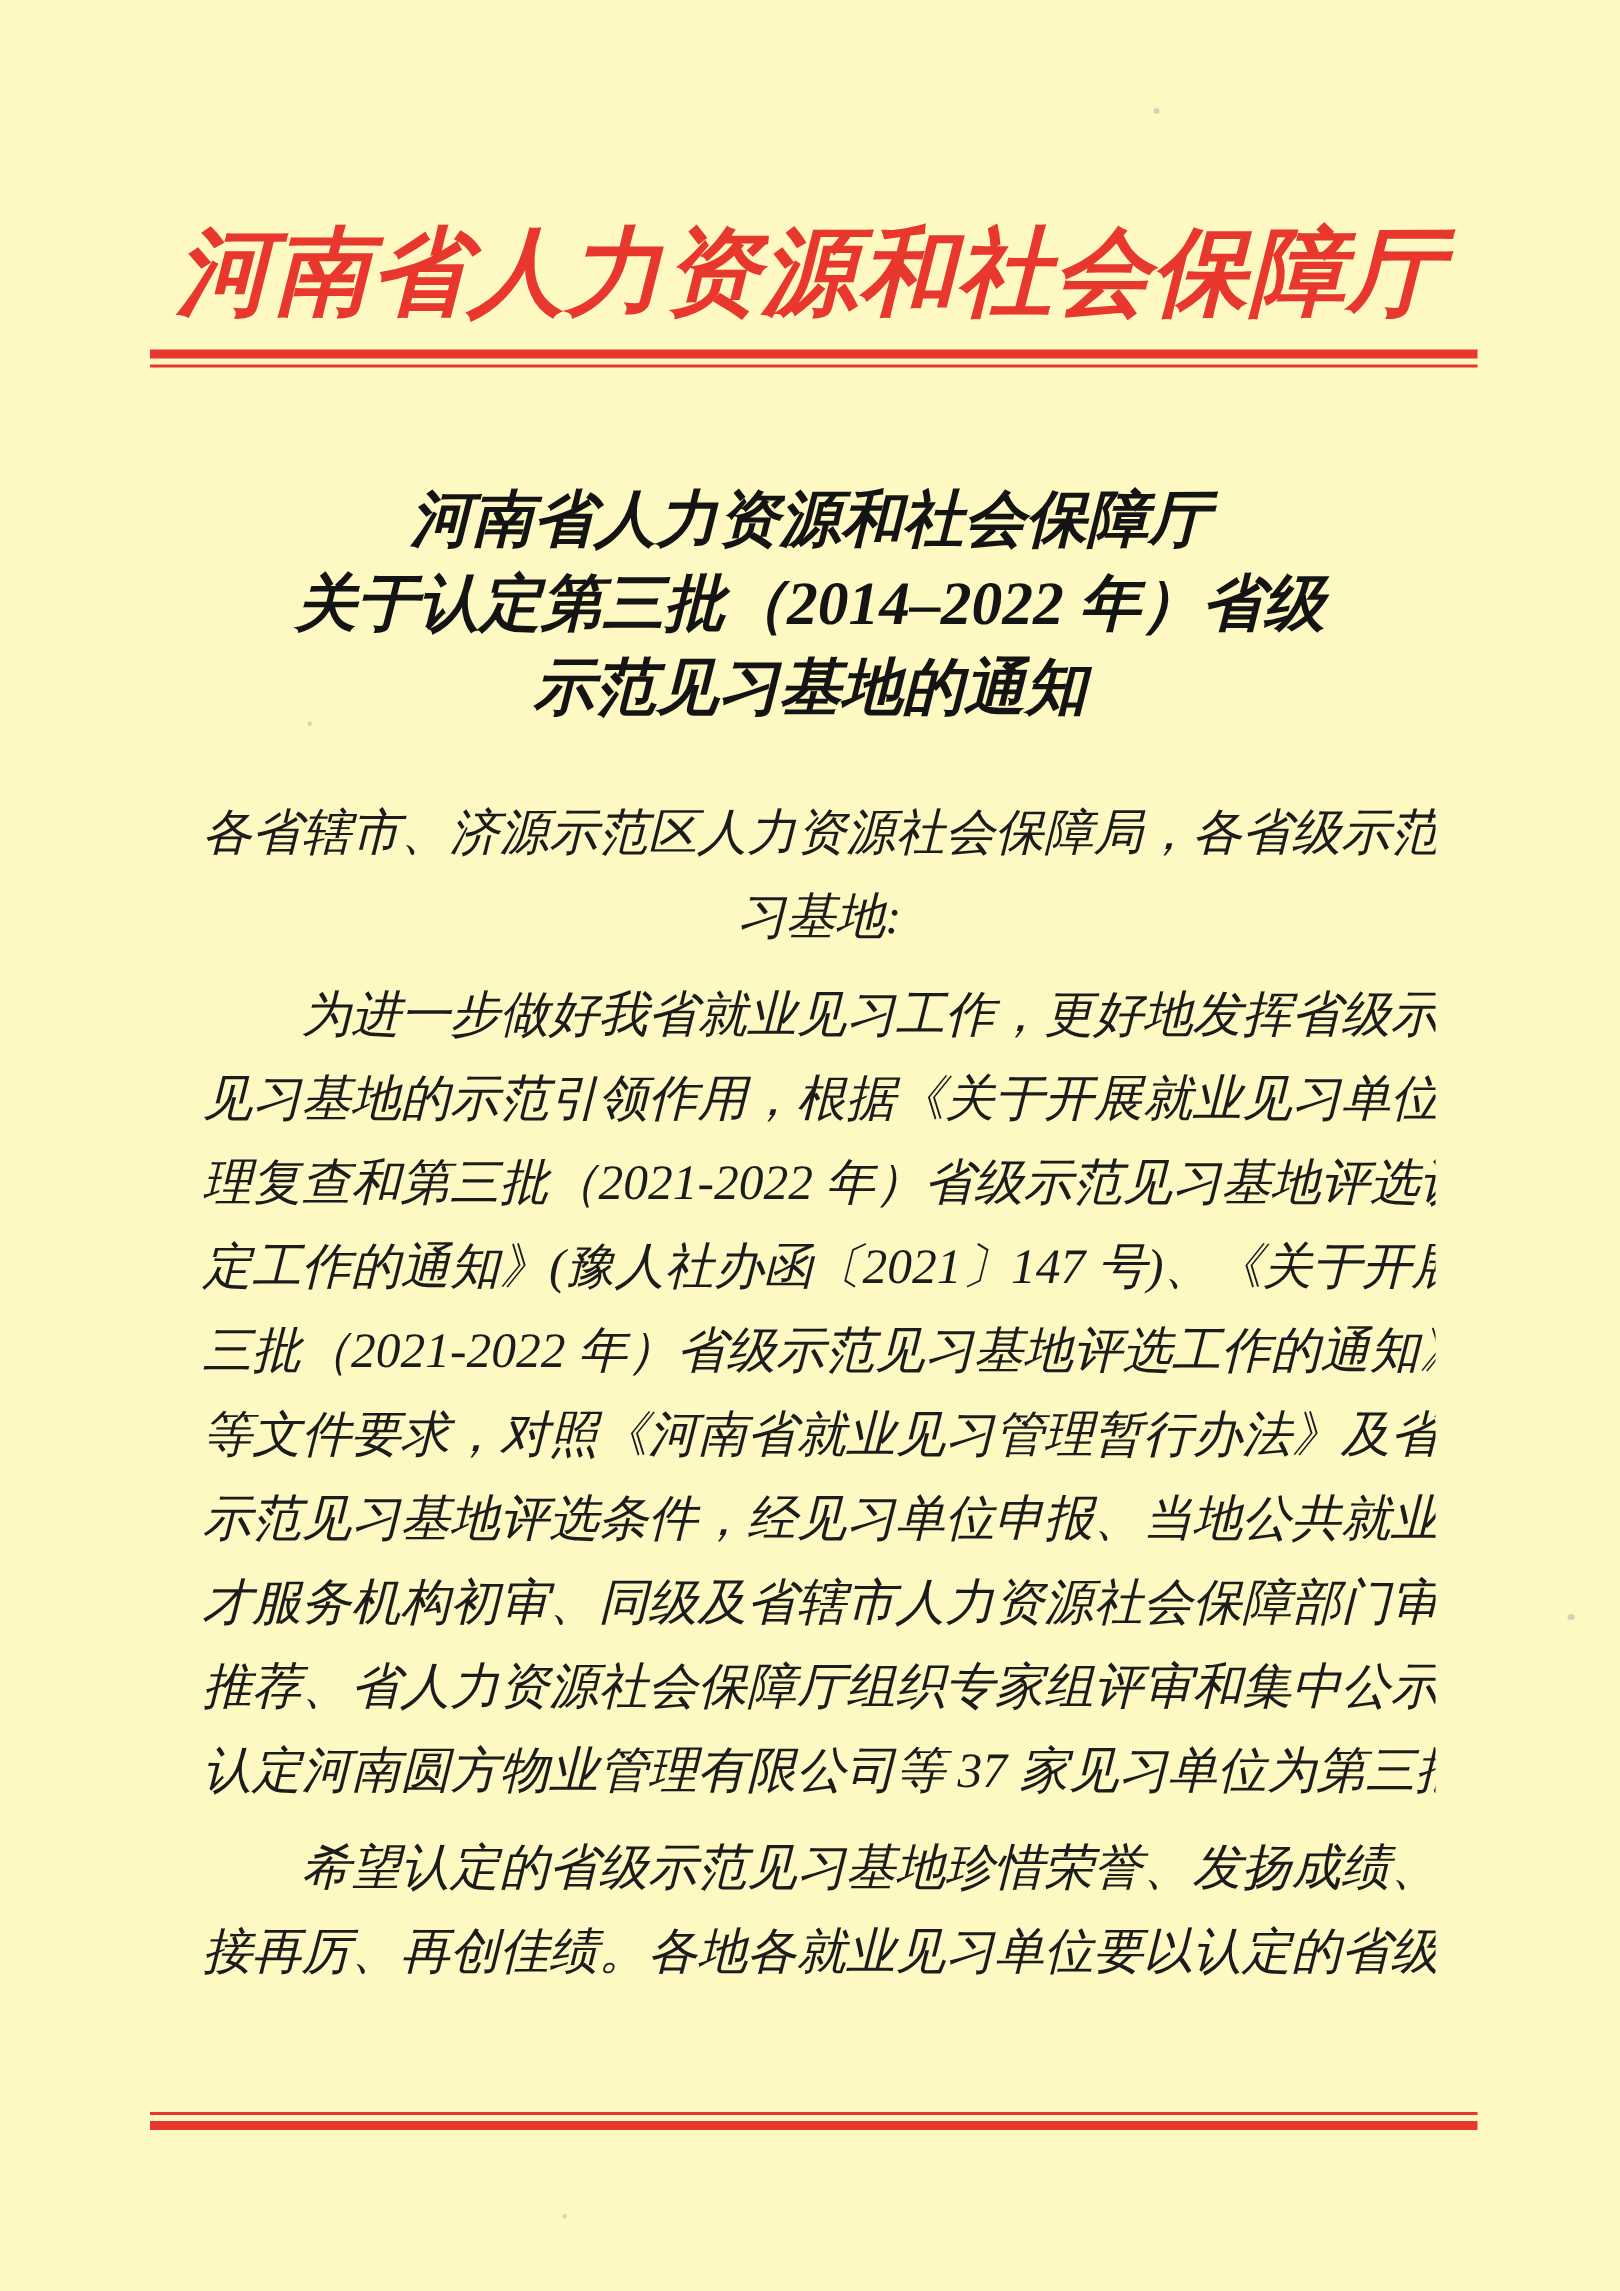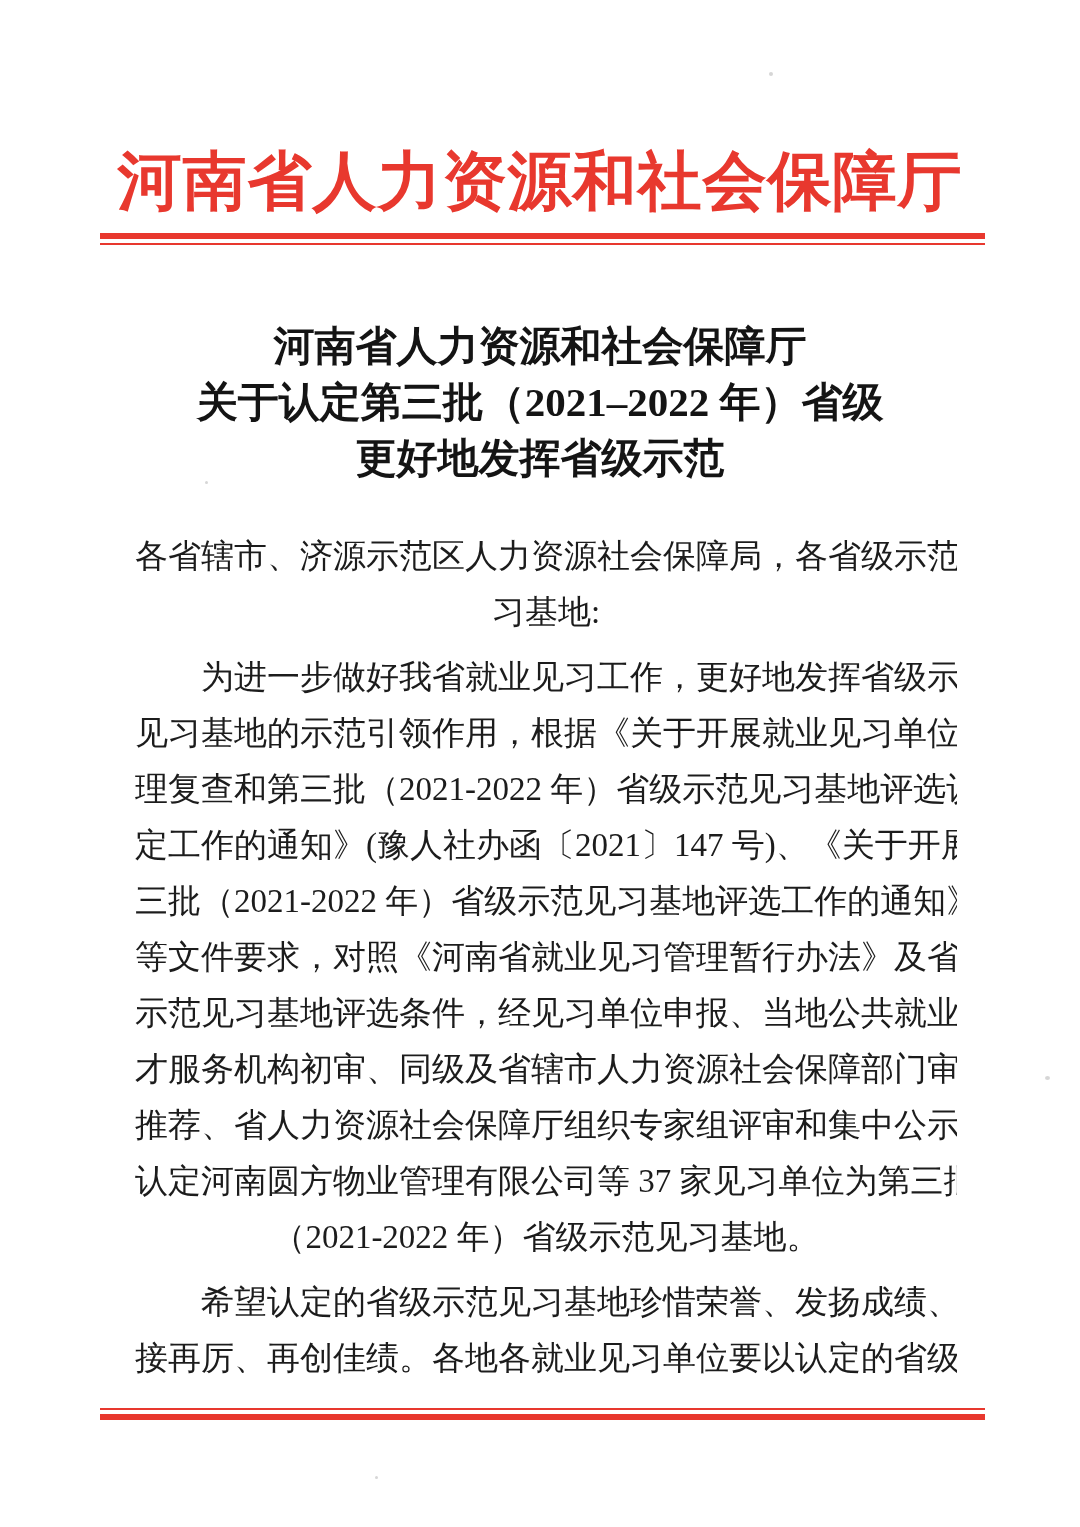--- a/index.html
+++ b/index.html
@@ -1,23 +1,24 @@
 <!DOCTYPE html>
 <html style="--accent: #e8382e;"><head>
 <meta charset="utf-8">
 <style>
   html, body { margin: 0; padding: 0; background: #9a9a9a; }
   .page {
     position: relative;
     width: 1080px;
     height: 1527px;
     margin: 0 auto;
-    background: #ffffff;
+    background: #fef9c3;
     overflow: hidden;
     font-family: "Liberation Serif", "DejaVu Serif", serif;
+    font-style: italic;
   }
   
   .letterhead {
     position: absolute;
     top: 142px;
     left: 60px;
     right: 60px;
     text-align: center;
     color: var(--accent, #e8382e);
     font-weight: bold;
@@ -79,41 +80,40 @@
 
   <div class="letterhead">河南省人力资源和社会保障厅</div>
 
   <div class="rule-top">
     <div class="thick"></div>
     <div class="thin"></div>
   </div>
 
   <div class="doc-title">
       <div class="title-line">河南省人力资源和社会保障厅</div>
-      <div class="title-line">关于认定第三批（2021–2022 年）省级</div>
-      <div class="title-line">更好地发挥省级示范</div>
+      <div class="title-line">关于认定第三批（2014–2022 年）省级</div>
+      <div class="title-line">示范见习基地的通知</div>
     </div>
 
   <div class="doc-body">
       <div class="para">
         <div class="line fill">各省辖市、济源示范区人力资源社会保障局，各省级示范见</div>
         <div class="line">习基地:</div>
       </div>
       <div class="para indent">
         <div class="line fill">为进一步做好我省就业见习工作，更好地发挥省级示范</div>
         <div class="line fill">见习基地的示范引领作用，根据《关于开展就业见习单位清</div>
         <div class="line fill">理复查和第三批（2021-2022 年）省级示范见习基地评选认</div>
         <div class="line fill">定工作的通知》(豫人社办函〔2021〕147 号)、《关于开展第</div>
         <div class="line fill">三批（2021-2022 年）省级示范见习基地评选工作的通知》</div>
         <div class="line fill">等文件要求，对照《河南省就业见习管理暂行办法》及省级</div>
         <div class="line fill">示范见习基地评选条件，经见习单位申报、当地公共就业人</div>
         <div class="line fill">才服务机构初审、同级及省辖市人力资源社会保障部门审核</div>
         <div class="line fill">推荐、省人力资源社会保障厅组织专家组评审和集中公示，</div>
         <div class="line fill">认定河南圆方物业管理有限公司等 37 家见习单位为第三批</div>
-        <div class="line">（2021-2022 年）省级示范见习基地。</div>
       </div>
       <div class="para indent">
         <div class="line fill">希望认定的省级示范见习基地珍惜荣誉、发扬成绩、再</div>
         <div class="line">接再厉、再创佳绩。各地各就业见习单位要以认定的省级示</div>
       </div>
     </div>
 
   <div class="rule-bottom">
     <div class="thin"></div>
     <div class="thick"></div>

